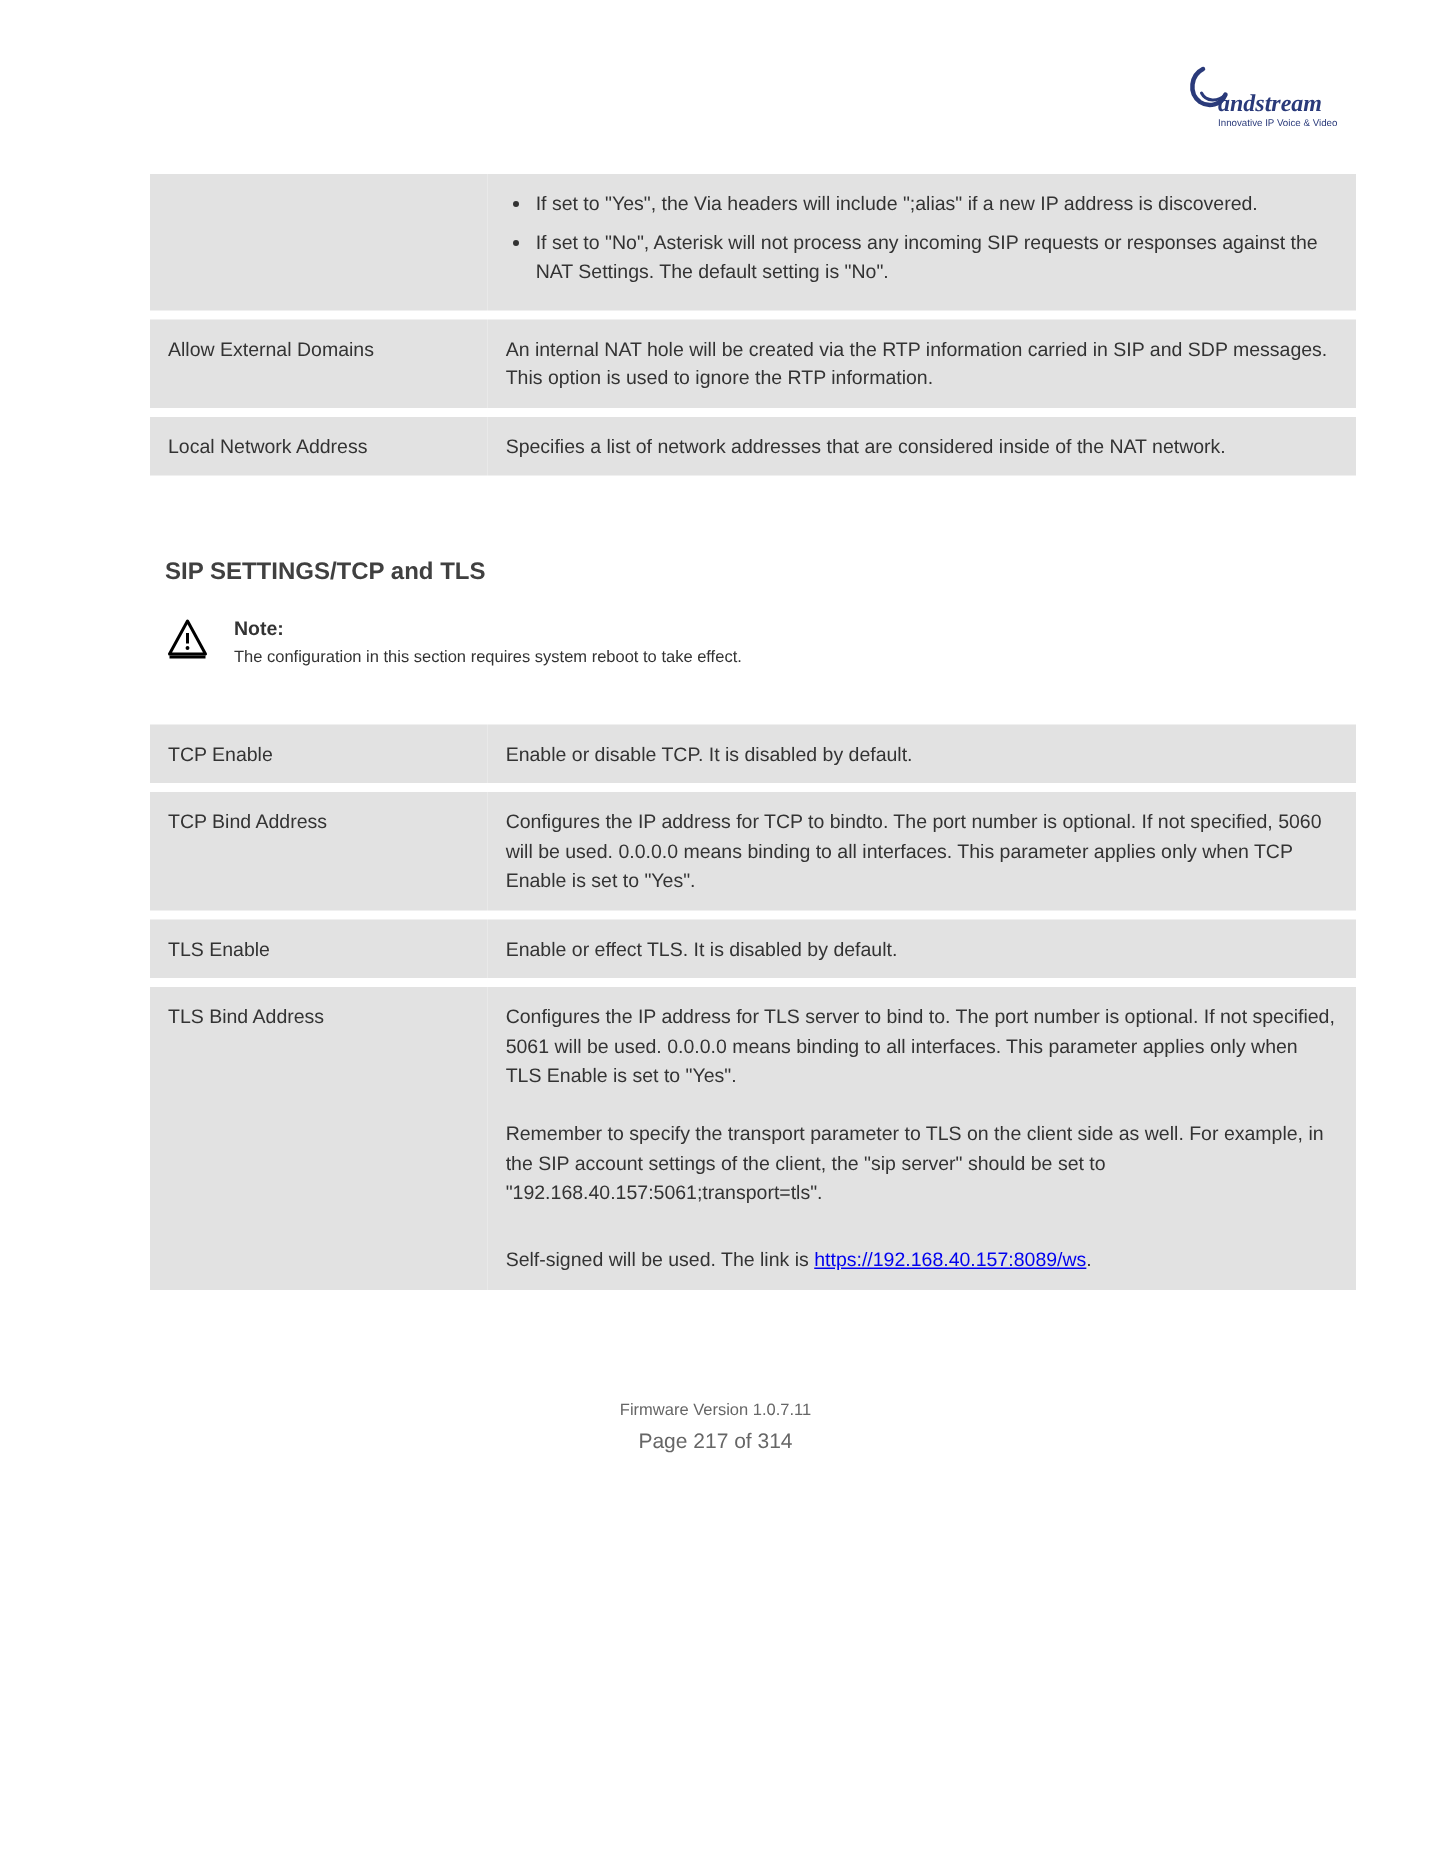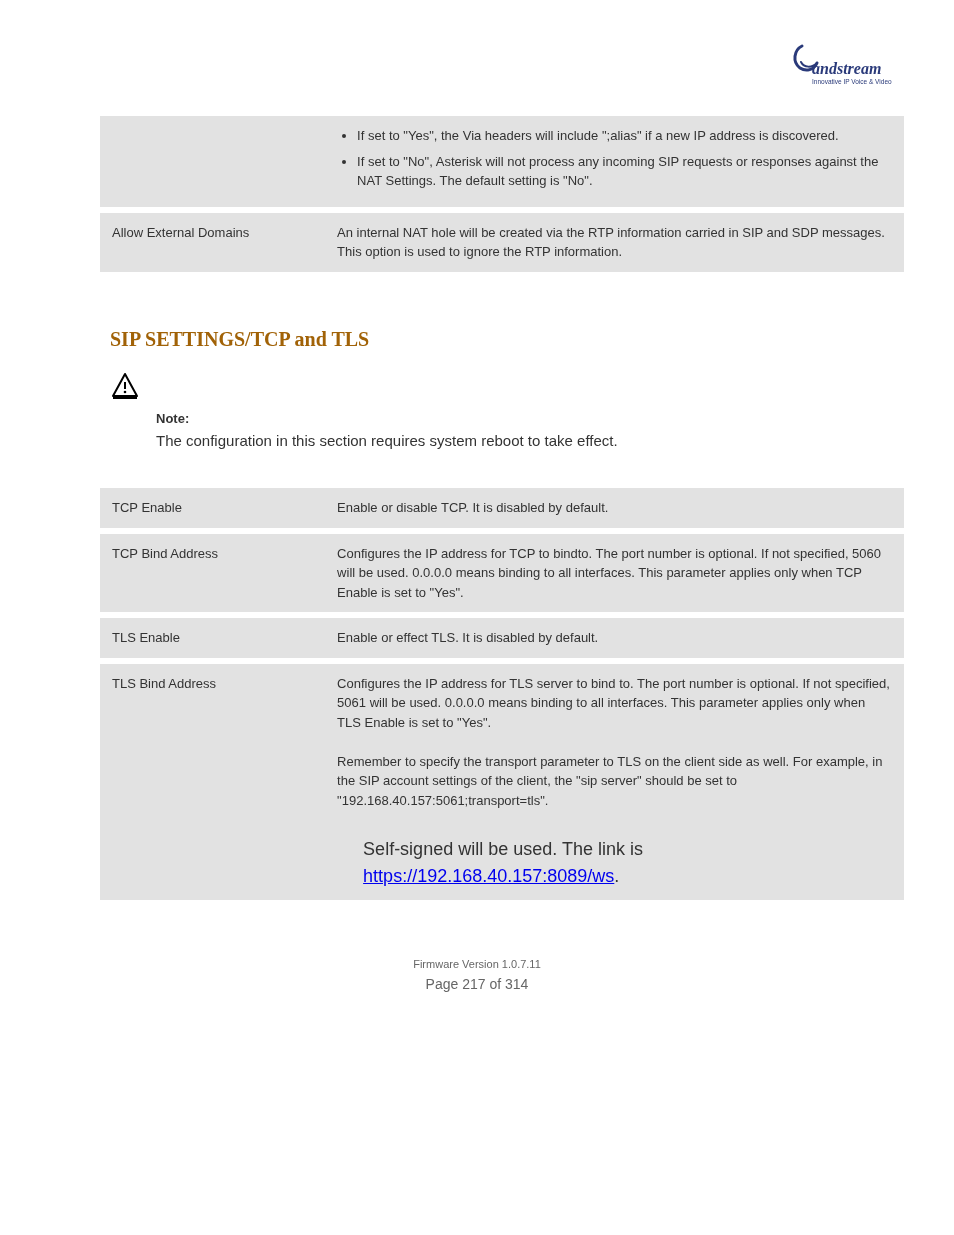--- a/index.html
+++ b/index.html
@@ -48,60 +48,58 @@
   width: 72%;
 }
 table.settings-table ul {
   list-style: disc;
   padding-left: 20px;
 }
 table.settings-table li {
   margin-bottom: 6px;
 }
 .section-title {
-  color: #a16207;
-  font-family: Liberation Serif, serif;
+  color: #404040;
+  font-family: Liberation Sans, sans-serif;
   font-weight: bold;
-  font-size: 20px;
+  font-size: 16px;
   margin: 50px 0 20px 60px;
 }
 .note-block {
   display: flex;
   align-items: flex-start;
   margin: 20px 0 30px 60px;
   gap: 16px;
 }
 .warning-icon svg {
   display: block;
 }
 .note-content {
   flex: 1;
 }
 .note-title {
   font-weight: bold;
   font-size: 13px;
   margin-bottom: 4px;
-  margin-top: 40px;
 }
 .note-text {
-  font-size: 15px;
+  font-size: 11px;
   line-height: 1.5;
 }
 .link {
   color: #0000ee;
   text-decoration: underline;
 }
 .self-signed {
-  font-size: 18px;
+  font-size: 13px;
   margin-top: 6px;
-  margin-left: 26px;
 }
 .self-signed a { color:#0000ee; text-decoration: underline; }
 .footer {
-  margin-top: 52px;
+  margin-top: 68px;
   font-size: 11px;
   text-align: center;
   color: #666;
 }
 .footer .line2 {
   margin-top: 2px;
 }
 .footer .pagebox {
   margin-top: 6px;
   font-size: 14px;
@@ -128,20 +126,24 @@
     <td class="desc-cell">
       <ul>
         <li>If set to "Yes", the Via headers will include ";alias" if a new IP address is discovered.</li>
         <li>If set to "No", Asterisk will not process any incoming SIP requests or responses against the NAT Settings. The default setting is "No".</li>
       </ul>
     </td>
   </tr>
   <tr>
     <td class="label-cell">Allow External Domains</td>
     <td class="desc-cell">An internal NAT hole will be created via the RTP information carried in SIP and SDP messages. This option is used to ignore the RTP information.</td>
+  </tr>
+  <tr>
+    <td class="label-cell">Local Network Address</td>
+    <td class="desc-cell">Specifies a list of network addresses that are considered inside of the NAT network.</td>
   </tr>
 </tbody>
   </table>
 
 <h2 class="section-title">SIP SETTINGS/TCP and TLS</h2>
 
 <div class="note-block">
   <div class="warning-icon">
     <svg width="30" height="30" viewBox="0 0 30 30">
       <path d="M15 3 L27 25 L3 25 Z" fill="none" stroke="#000" stroke-width="2" stroke-linejoin="round"></path>

